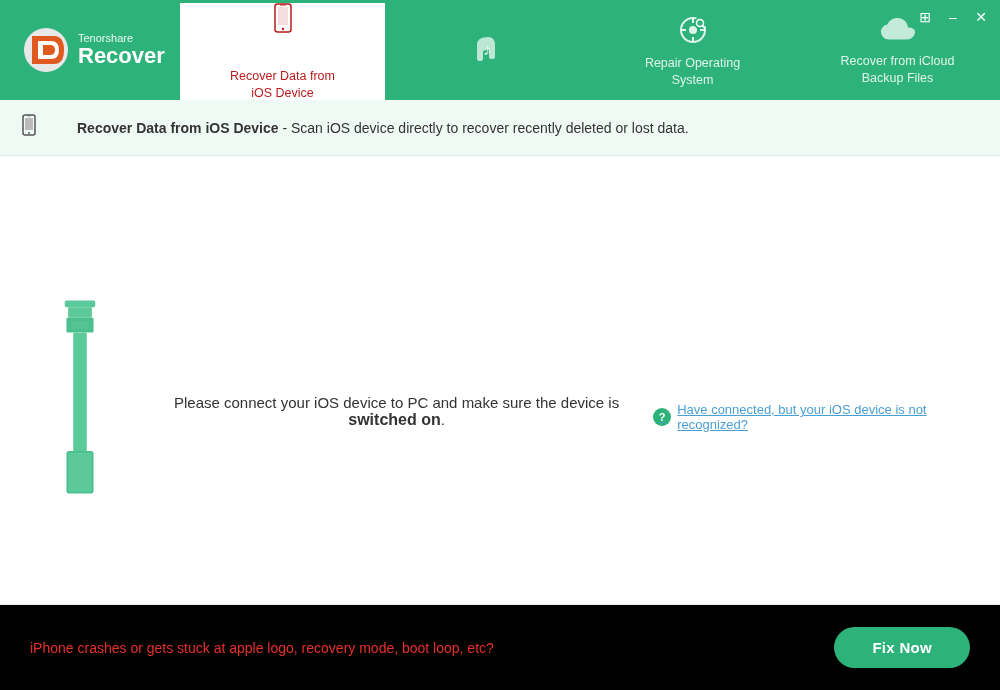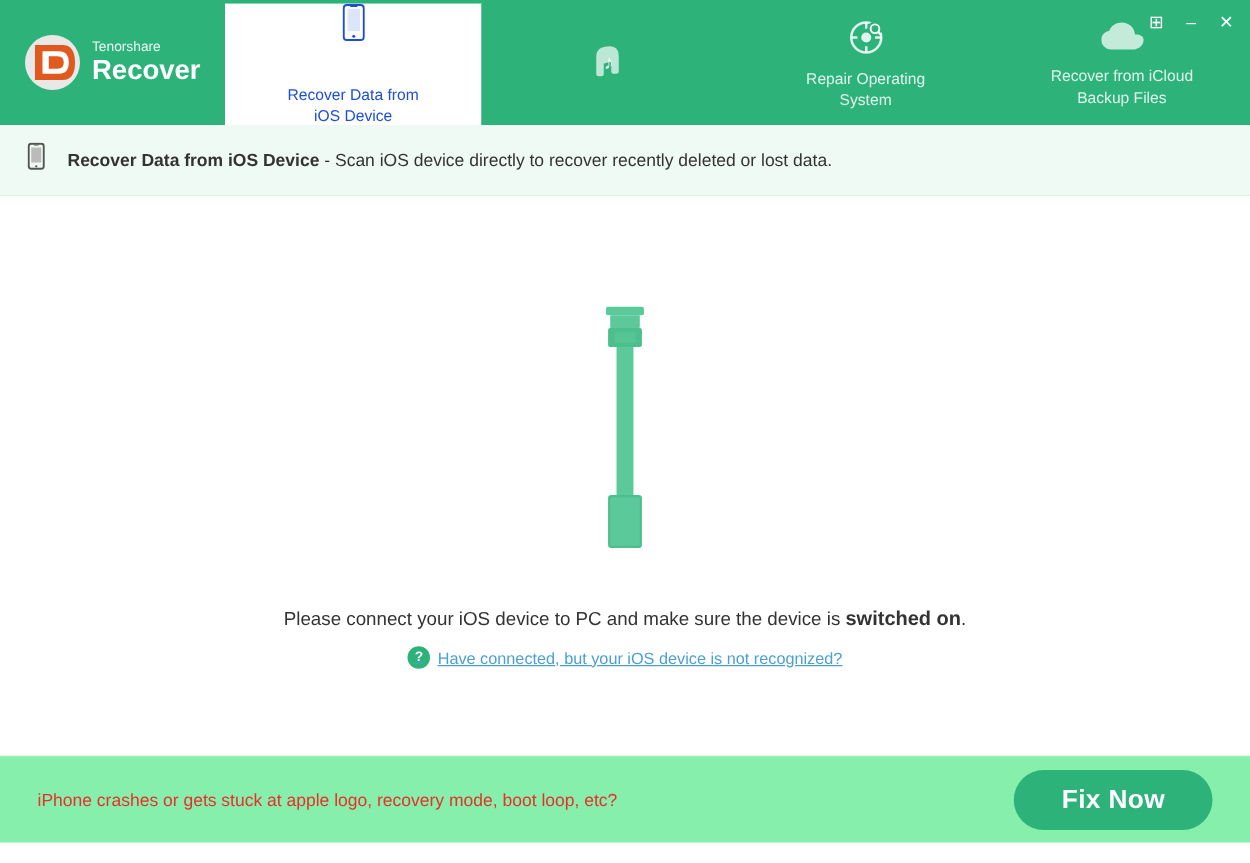--- a/index.html
+++ b/index.html
@@ -18,24 +18,23 @@
       background: #2db37a;
       display: flex;
       align-items: stretch;
     }
 
     
     .logo-section {
       width: 180px;
       display: flex;
       align-items: center;
-      padding: 0 4px;
+      padding: 0 24px;
       gap: 10px;
       flex-shrink: 0;
-      justify-content: center;
     }
     .logo-icon {
       width: 44px;
       height: 44px;
       position: relative;
     }
     .logo-text {
       color: #fff;
     }
     .logo-text .brand-name {
@@ -65,21 +64,21 @@
       cursor: pointer;
       font-size: 13px;
       text-align: center;
       padding: 10px 5px;
       gap: 6px;
       border-top: 3px solid transparent;
       transition: background 0.2s;
     }
     .nav-tab.active {
       background: #fff;
-      color: #1d4ed8;
+      color: #b91c1c;
       border-top: 3px solid #2db37a;
       border-radius: 2px 2px 0 0;
       gap: 30px;
     }
     .nav-tab .tab-icon {
       font-size: 26px;
       line-height: 1;
     }
     .nav-tab .tab-label {
       font-size: 12.5px;
@@ -115,36 +114,38 @@
       align-items: center;
       gap: 12px;
     }
     .page-desc-icon {
       font-size: 20px;
       color: #555;
     }
     .page-desc-text {
       font-size: 14px;
       color: #333;
+      margin-left: 23px;
     }
     .page-desc-text strong {
       font-weight: 700;
     }
 
     
     .main-content {
       flex: 1;
       display: flex;
-      flex-direction: column;
+      flex-direction: row;
       align-items: center;
       justify-content: center;
       padding: 30px 20px 10px;
       background: #fff;
       height: calc(690px - 30px - 100px - 52px - 70px);
       position: relative;
+      margin-top: 32px;
     }
 
     
     .cable-container {
       display: flex;
       flex-direction: column;
       align-items: center;
       margin-bottom: 30px;
     }
 
@@ -186,42 +187,42 @@
       display: flex;
       align-items: center;
       justify-content: center;
       font-weight: bold;
       flex-shrink: 0;
     }
 
     
     .bottom-bar {
       position: absolute;
-      bottom: 16px;
+      bottom: 0;
       left: 0;
       right: 0;
-      height: 70px;
-      background: #86efac;
+      height: 86px;
+      background: #000000;
       border-top: 1px solid #eee;
       display: flex;
       align-items: center;
       justify-content: space-between;
       padding: 0 30px;
     }
     .bottom-warning {
       font-size: 14px;
       color: #e8302a;
     }
     .fix-now-btn {
       background: #2db37a;
       color: #fff;
       border: none;
       border-radius: 25px;
       padding: 12px 38px;
-      font-size: 21px;
+      font-size: 15px;
       font-weight: 600;
       cursor: pointer;
       letter-spacing: 0.3px;
     }
   </style>
 </head>
 <body>
 
 <div class="win-controls">
   <div class="win-btn">⊞</div>

